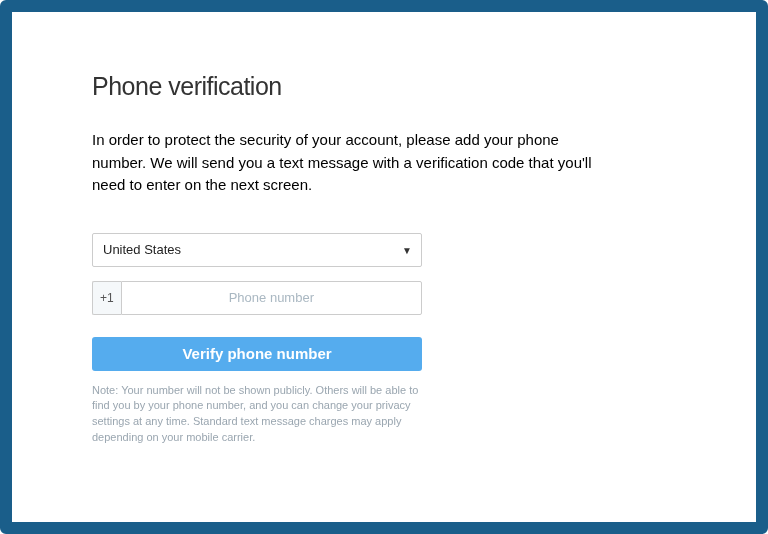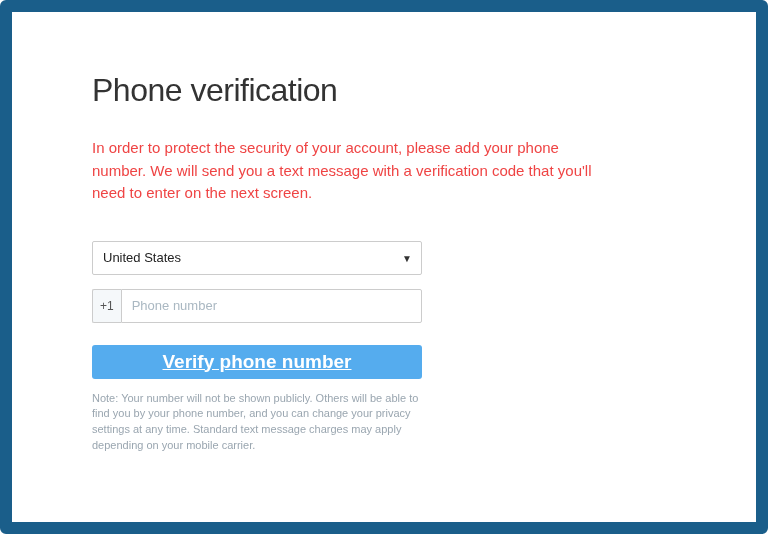--- a/index.html
+++ b/index.html
@@ -15,30 +15,30 @@
       height: 534px;
       border: 12px solid #1a5e8a;
       border-radius: 6px;
       background: #fff;
       padding: 60px 80px 40px 80px;
     }
     .content {
       max-width: 560px;
     }
     h1.title {
-      font-size: 32px;
+      font-size: 25px;
       font-weight: 400;
       color: #333;
       margin-bottom: 28px;
       letter-spacing: -0.5px;
     }
     p.description {
       font-size: 15px;
       line-height: 1.5;
-      color: #ef4444;
+      color: #000000;
       margin-bottom: 36px;
       max-width: 520px;
     }
     .form-area {
       width: 330px;
     }
     .select-wrap {
       position: relative;
       width: 100%;
       height: 34px;
@@ -86,35 +86,35 @@
       min-width: 26px;
     }
     input.phone {
       flex: 1;
       height: 34px;
       border: 1px solid #ccc;
       border-radius: 0 2px 2px 0;
       padding: 0 10px;
       font-size: 13px;
       color: #333;
+      text-align: center;
     }
     input.phone::placeholder { color: #aab8c2; }
     button.verify {
       display: block;
       width: 100%;
       height: 34px;
       background: #55acee;
       border: none;
       border-radius: 3px;
       color: #fff;
-      font-size: 19px;
+      font-size: 15px;
       font-weight: 700;
       cursor: pointer;
       margin-bottom: 12px;
-      text-decoration: underline;
     }
     p.note {
       font-size: 11px;
       line-height: 1.45;
       color: #9aa6b0;
       max-width: 520px;
     }
   </style>
 </head>
 <body>

